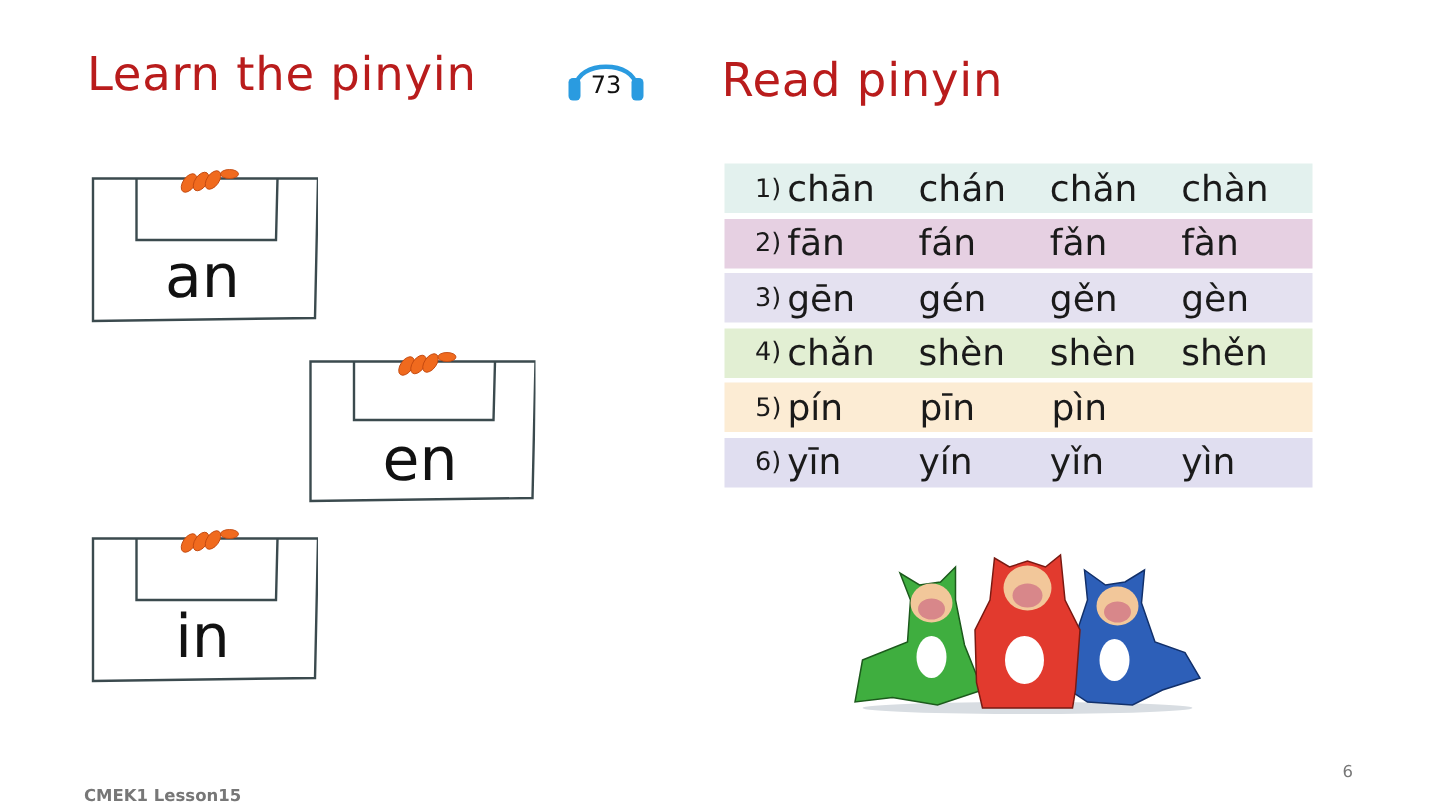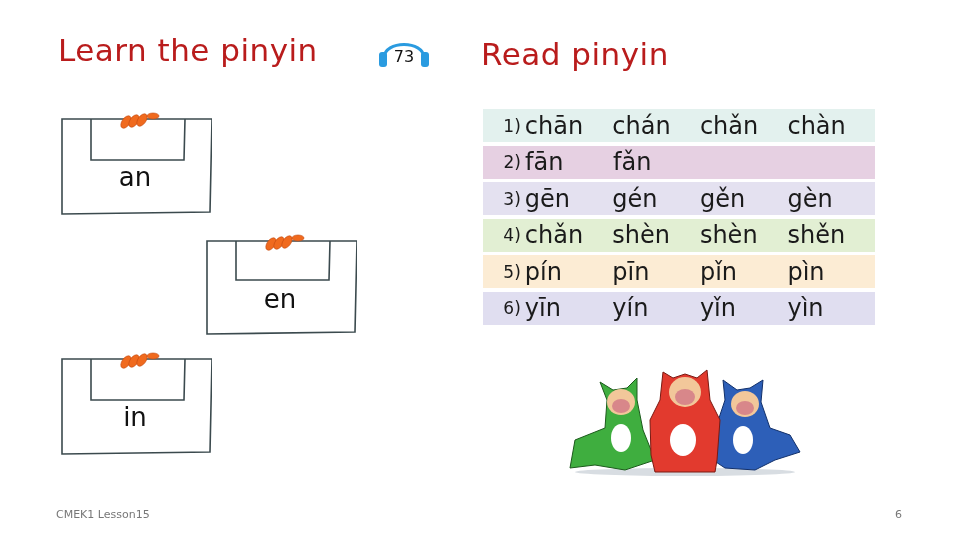--- a/index.html
+++ b/index.html
@@ -5,30 +5,30 @@
   html, body { margin:0; padding:0; }
   body { width:960px; height:540px; background:#ffffff; position:relative; overflow:hidden; font-family:"DejaVu Sans", sans-serif; }
   .title { position:absolute; color:#b91c1c; font-family:"DejaVu Sans", sans-serif; font-size:31px; letter-spacing:0.5px; }
   #t1 { left:58px; top:32px; }
   #t2 { left:481px; top:36px; }
   .headphone { position:absolute; left:376px; top:32px; width:56px; height:38px; }
   .hp-num { position:absolute; left:0; width:56px; top:15px; text-align:center; font-size:16px; color:#111; font-family:"DejaVu Sans", sans-serif; }
 
   .box { position:absolute; width:150px; height:97px; }
   .box svg { position:absolute; left:0; top:0; }
-  .box .lbl { position:absolute; left:0; width:150px; top:50px; text-align:center; font-size:26px; color:#111; font-family:"DejaVu Sans", sans-serif; }
+  .box .lbl { position:absolute; left:0; width:150px; top:50px; text-align:center; font-size:40px; color:#111; font-family:"DejaVu Sans", sans-serif; }
 
   .table { position:absolute; left:483px; top:109px; width:392px; }
   .row { height:33px; margin-bottom:3.5px; display:flex; align-items:center; font-size:24px; color:#1a1a1a; }
   .num { width:38px; text-align:right; font-size:17px; padding-right:4px; }
   .cell { width:88px; padding-left:0px; }
   .cell:first-of-type { }
   .cats { position:absolute; left:565px; top:360px; width:240px; height:120px; }
 
-  .footer-left { position:absolute; left:56px; top:508px; font-size:11px; color:#777; font-family:"DejaVu Sans", sans-serif; }
+  .footer-left { position:absolute; left:56px; top:524px; font-size:11px; color:#777; font-family:"DejaVu Sans", sans-serif;font-weight:bold; }
   .footer-right { position:absolute; left:895px; top:508px; font-size:11px; color:#777; font-family:"DejaVu Sans", sans-serif; }
 </style>
 </head>
 <body>
 
 <div class="title" id="t1">Learn the pinyin</div>
 
 <div class="headphone">
   <svg width="56" height="38" viewBox="0 0 56 38">
     <path d="M8 26 C8 8 48 8 48 26" fill="none" stroke="#2a9be0" stroke-width="3"></path>
@@ -86,41 +86,42 @@
   <div class="row" style="background:#e3f1ee">
     <span class="num">1)</span>
     <span class="cell">chān</span>
     <span class="cell">chán</span>
     <span class="cell">chǎn</span>
     <span class="cell">chàn</span>
   </div>
   <div class="row" style="background:#e6d0e2">
     <span class="num">2)</span>
     <span class="cell">fān</span>
+    <span class="cell">fán</span>
     <span class="cell">fǎn</span>
+    <span class="cell">fàn</span>
   </div>
   <div class="row" style="background:#e4e1f0">
     <span class="num">3)</span>
     <span class="cell">gēn</span>
     <span class="cell">gén</span>
     <span class="cell">gěn</span>
     <span class="cell">gèn</span>
   </div>
   <div class="row" style="background:#e2efd3">
     <span class="num">4)</span>
     <span class="cell">chǎn</span>
     <span class="cell">shèn</span>
     <span class="cell">shèn</span>
     <span class="cell">shěn</span>
   </div>
   <div class="row" style="background:#fcecd4">
     <span class="num">5)</span>
     <span class="cell">pín</span>
     <span class="cell">pīn</span>
-    <span class="cell">pǐn</span>
     <span class="cell">pìn</span>
   </div>
   <div class="row" style="background:#e0def0">
     <span class="num">6)</span>
     <span class="cell">yīn</span>
     <span class="cell">yín</span>
     <span class="cell">yǐn</span>
     <span class="cell">yìn</span>
   </div>
 </div>

